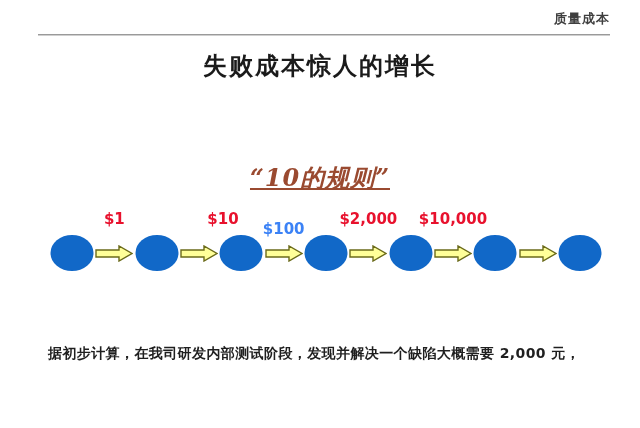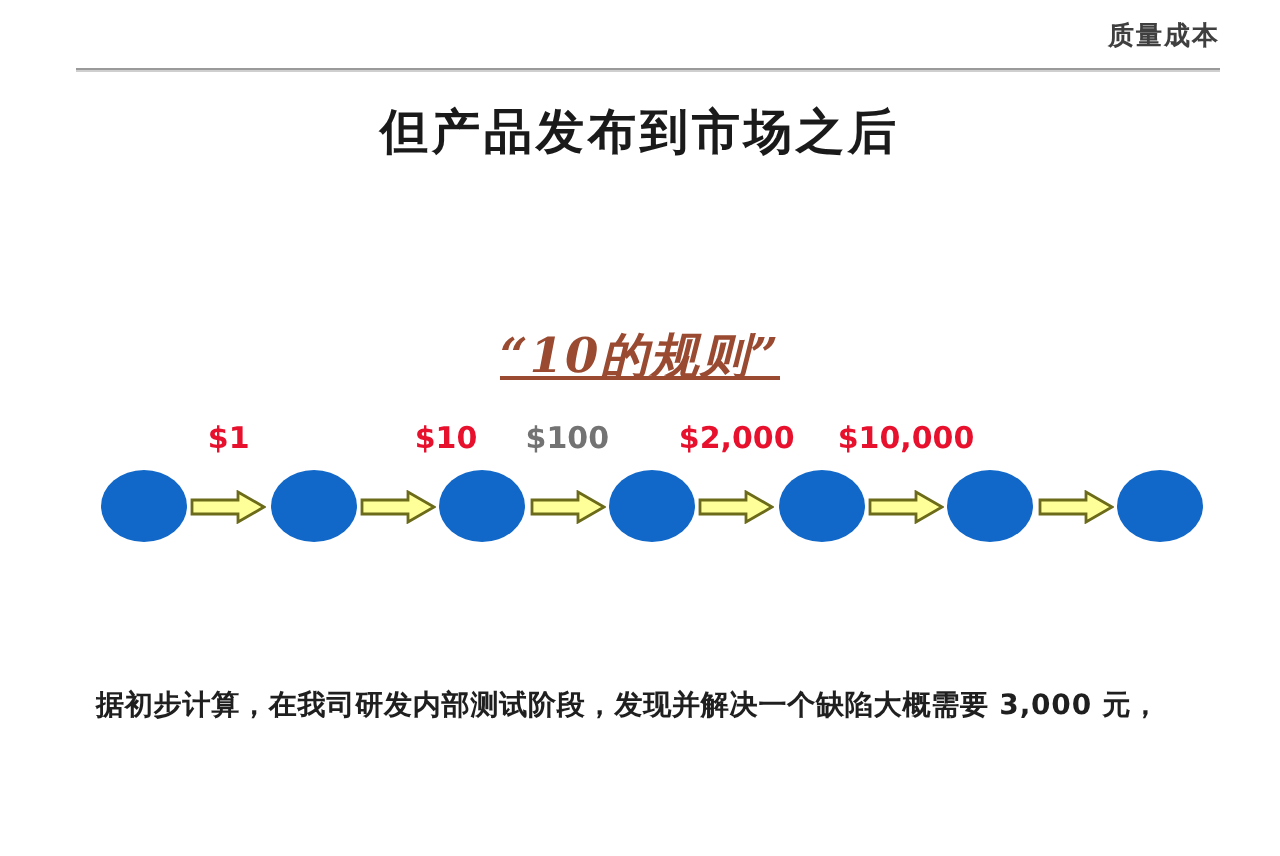--- a/index.html
+++ b/index.html
@@ -126,21 +126,21 @@
   .body-text .line { display: block; white-space: nowrap; }
 </style>
 </head>
 <body>
 
 <div id="slide">
 
   <div class="header-text">质量成本</div>
   <div class="header-rule"></div>
 
-  <div class="slide-title">但产品发布到市场之后</div>
+  <div class="slide-title">失败成本惊人的增长</div>
 
   <div class="subtitle">
     <span>“10的规则”</span>
   </div>
 
   <div id="chain">
       <div class="node" style="left: 32px; background: rgb(17, 104, 200);"></div>
       <div class="node" style="left: 116.667px; background: rgb(17, 104, 200);"></div>
       <div class="node" style="left: 201.333px; background: rgb(17, 104, 200);"></div>
       <div class="node" style="left: 286px; background: rgb(17, 104, 200);"></div>
@@ -172,22 +172,22 @@
           <path d="M1 5 L24 5 L24 1 L37 8.5 L24 16 L24 12 L1 12 Z" fill="#ffff99" stroke="#6b6b1a" stroke-width="1.4" stroke-linejoin="miter"></path>
         </svg>
       </div>
       <div class="arrow" style="left: 497.667px;">
         <svg viewBox="0 0 38 17" xmlns="http://www.w3.org/2000/svg">
           <path d="M1 5 L24 5 L24 1 L37 8.5 L24 16 L24 12 L1 12 Z" fill="#ffff99" stroke="#6b6b1a" stroke-width="1.4" stroke-linejoin="miter"></path>
         </svg>
       </div>
       <div class="money-label" style="left: 74.3333px; color: rgb(232, 17, 45);">$1</div>
       <div class="money-label" style="left: 159px; color: rgb(232, 17, 45); margin-left: 24px;">$10</div>
-      <div class="money-label" style="left: 243.667px; color: #737373;">$100</div>
+      <div class="money-label" style="left: 243.667px; color: #3b82f6; margin-top: 10px;">$100</div>
       <div class="money-label" style="left: 328.333px; color: rgb(232, 17, 45);">$2,000</div>
       <div class="money-label" style="left: 413px; color: rgb(232, 17, 45);">$10,000</div>
     </div>
 
   <div class="body-text">
-    <span class="line">据初步计算，在我司研发内部测试阶段，发现并解决一个缺陷大概需要 3,000 元，</span>
+    <span class="line">据初步计算，在我司研发内部测试阶段，发现并解决一个缺陷大概需要 2,000 元，</span>
   </div>
 
 </div>
 
 </body></html>

